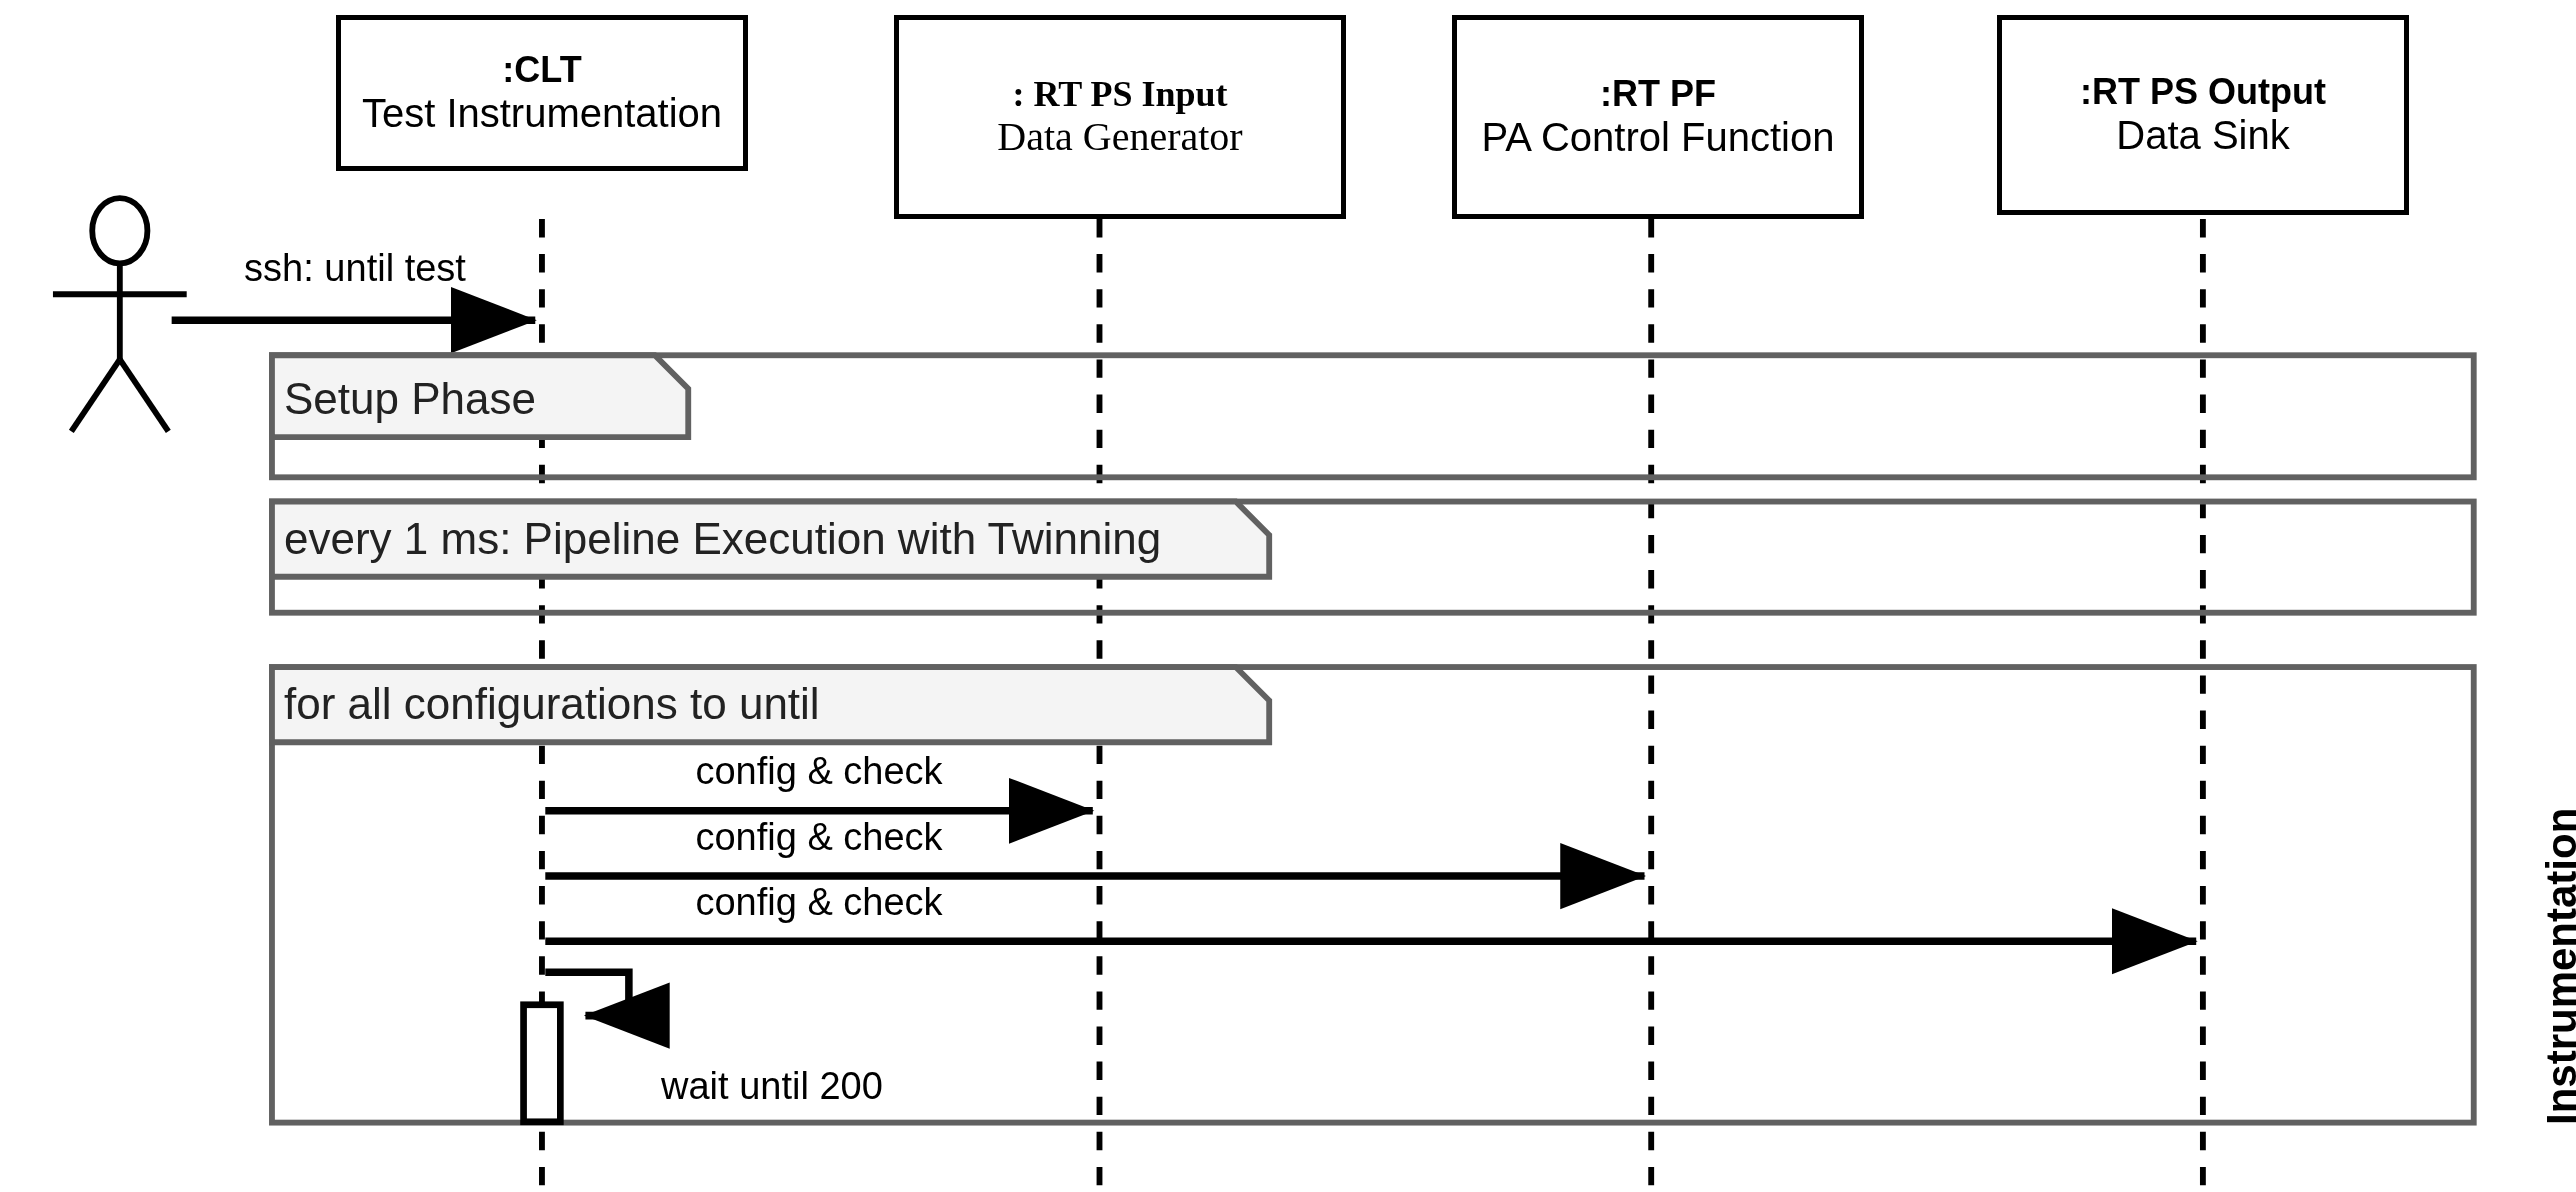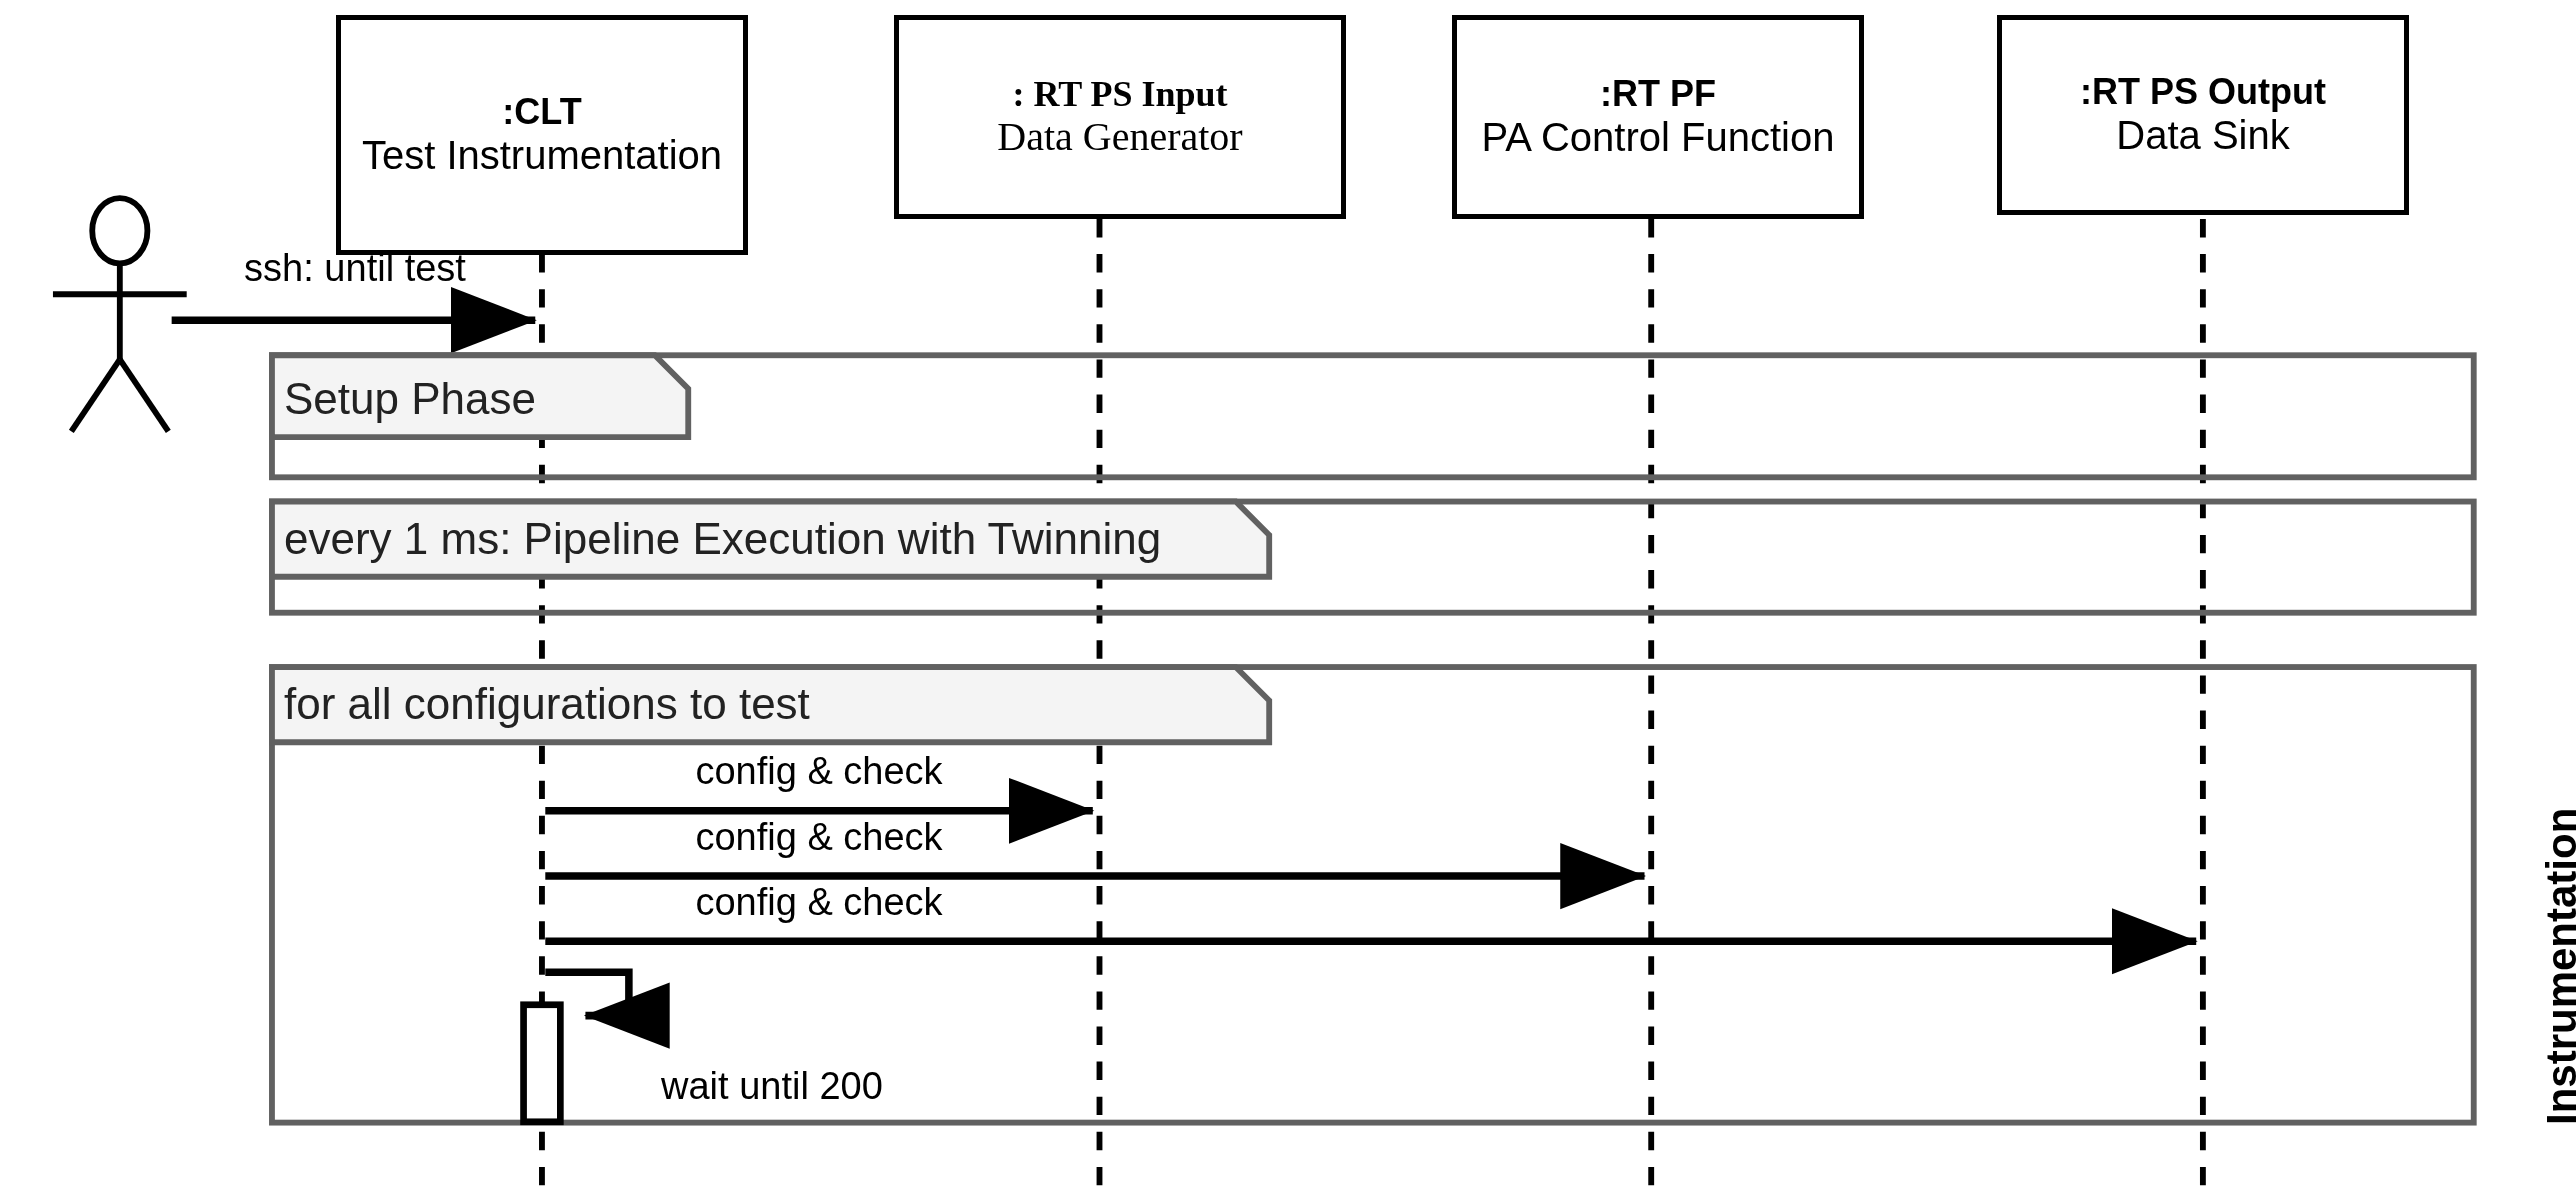--- a/index.html
+++ b/index.html
@@ -140,21 +140,21 @@
     <line x1="652" y1="970" x2="1307" y2="970" stroke="#000000" stroke-width="9" marker-end="url(#solidArrowR)"></line>
     <line x1="652" y1="1048" x2="1967" y2="1048" stroke="#000000" stroke-width="9" marker-end="url(#solidArrowR)"></line>
     <line x1="652" y1="1126" x2="2627" y2="1126" stroke="#000000" stroke-width="9" marker-end="url(#solidArrowR)"></line>
 
     <path d="M652,1163 L752,1163 L752,1215 L700,1215" fill="none" stroke="#000000" stroke-width="9" marker-end="url(#solidArrowL)"></path>
 
     <rect x="626" y="1202" width="44" height="140" fill="#ffffff" stroke="#000000" stroke-width="8"></rect>
 
   </svg>
 
-  <div class="lifebox" style="left:336px; top:15px; width:412px; height:240px;">
+  <div class="lifebox" style="left:336px; top:15px; width:412px; height:156px;">
     <div class="ln1">:CLT</div>
     <div class="ln2">Test Instrumentation</div>
   </div>
 
   <div class="lifebox" style="left:894px; top:15px; width:452px; height:204px;font-family:Liberation Serif, serif;">
     <div class="ln1">: RT PS Input</div>
     <div class="ln2">Data Generator</div>
   </div>
 
   <div class="lifebox" style="left:1452px; top:15px; width:412px; height:204px;">
@@ -173,21 +173,21 @@
   <div class="msg-label ctr" style="left:819px; top:752px;">config &amp; check</div>
 
   <div class="msg-label ctr" style="left:819px; top:818px;">config &amp; check</div>
 
   <div class="msg-label ctr" style="left:819px; top:883px;">config &amp; check</div>
 
   <div class="frag-label" style="left:284px; top:377px;">Setup Phase</div>
 
   <div class="frag-label" style="left:284px; top:517px;">every 1 ms: Pipeline Execution with Twinning</div>
 
-  <div class="frag-label" style="left:284px; top:682px;">for all configurations to test</div>
+  <div class="frag-label" style="left:284px; top:682px;">for all configurations to until</div>
 
   <div class="note-text" style="left:661px; top:970px;">
     <div>wait until 200</div>
     
     
   </div>
 
   <div class="side-caption" style="left:2538px; top:1125px;">Instrumentation</div>
 
 </div>

